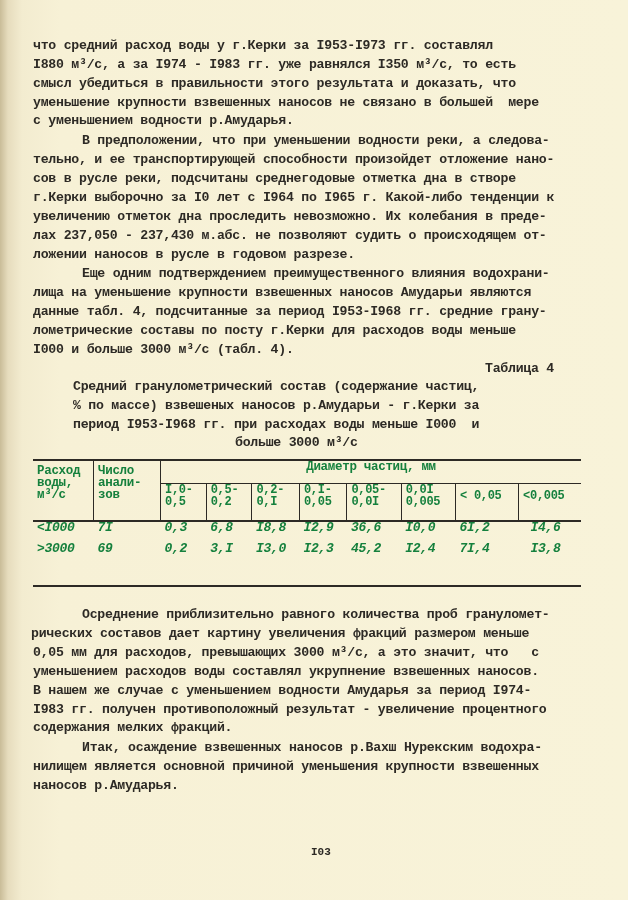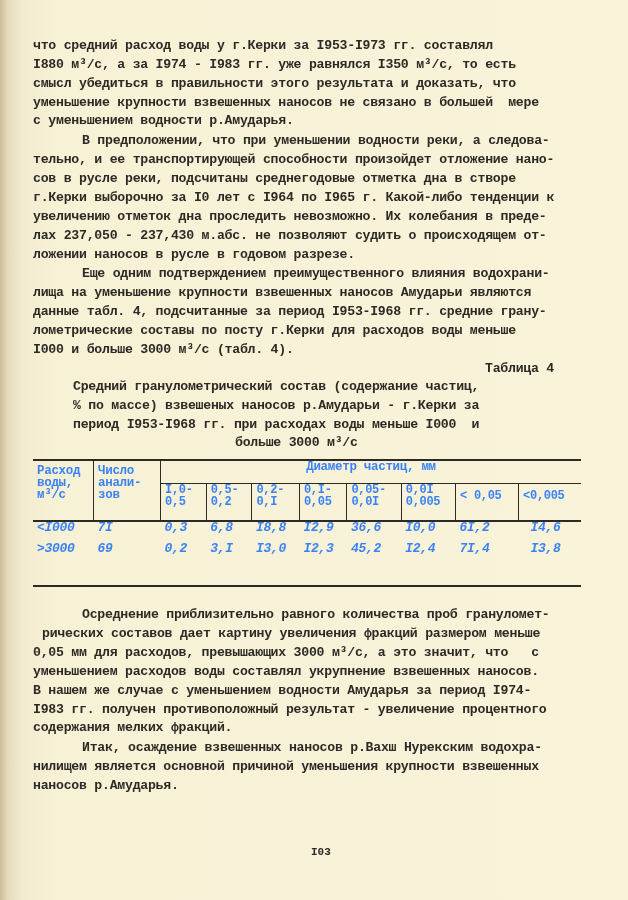--- a/index.html
+++ b/index.html
@@ -31,21 +31,21 @@
       font-size: 13.2px; line-height: 16px; white-space: pre;
       letter-spacing: -0.25px; font-weight: bold; color: #2d2a25;
     }
 
     table.data {
       position: absolute;
       left: 33px; top: 459px; width: 548px;
       border-collapse: collapse;
       font-size: 12.5px;
       font-weight: bold;
-      color: #3b82f6;
+      color: #15803d;
       letter-spacing: -0.3px;
     }
     table.data th, table.data td {
       padding: 0 4px;
       font-weight: bold;
       vertical-align: top;
       text-align: left;
       line-height: 12px;
     }
     .hdr-top { border-top: 2px solid #2d2a25; }
@@ -176,21 +176,21 @@
         <td>I2,4</td>
         <td class="num">7I,4</td>
         <td style="padding-left:12px;">I3,8</td>
       </tr>
     </tbody>
   </table>
   <div class="bottom-rule"></div>
 
   <div>
     <div class="line" style="left:82px; top:607px;">Осреднение приблизительно равного количества проб грануломет-</div>
-    <div class="line" style="left:42px; top:626px;">рических составов дает картину увеличения фракций размером меньше</div>
+    <div class="line" style="left:31px; top:626px;">рических составов дает картину увеличения фракций размером меньше</div>
     <div class="line" style="left:33px; top:645px;">0,05 мм для расходов, превышающих 3000 м³/с, а это значит, что   с</div>
     <div class="line" style="left:33px; top:664px;">уменьшением расходов воды составлял укрупнение взвешенных наносов.</div>
     <div class="line" style="left:33px; top:683px;">В нашем же случае с уменьшением водности Амударья за период I974-</div>
     <div class="line" style="left:33px; top:702px;">I983 гг. получен противоположный результат - увеличение процентного</div>
     <div class="line" style="left:33px; top:720px;text-align:center;">содержания мелких фракций.</div>
   </div>
 
   <div>
     <div class="line" style="left:82px; top:740px;">Итак, осаждение взвешенных наносов р.Вахш Нурекским водохра-</div>
     <div class="line" style="left:33px; top:759px;">нилищем является основной причиной уменьшения крупности взвешенных</div>

